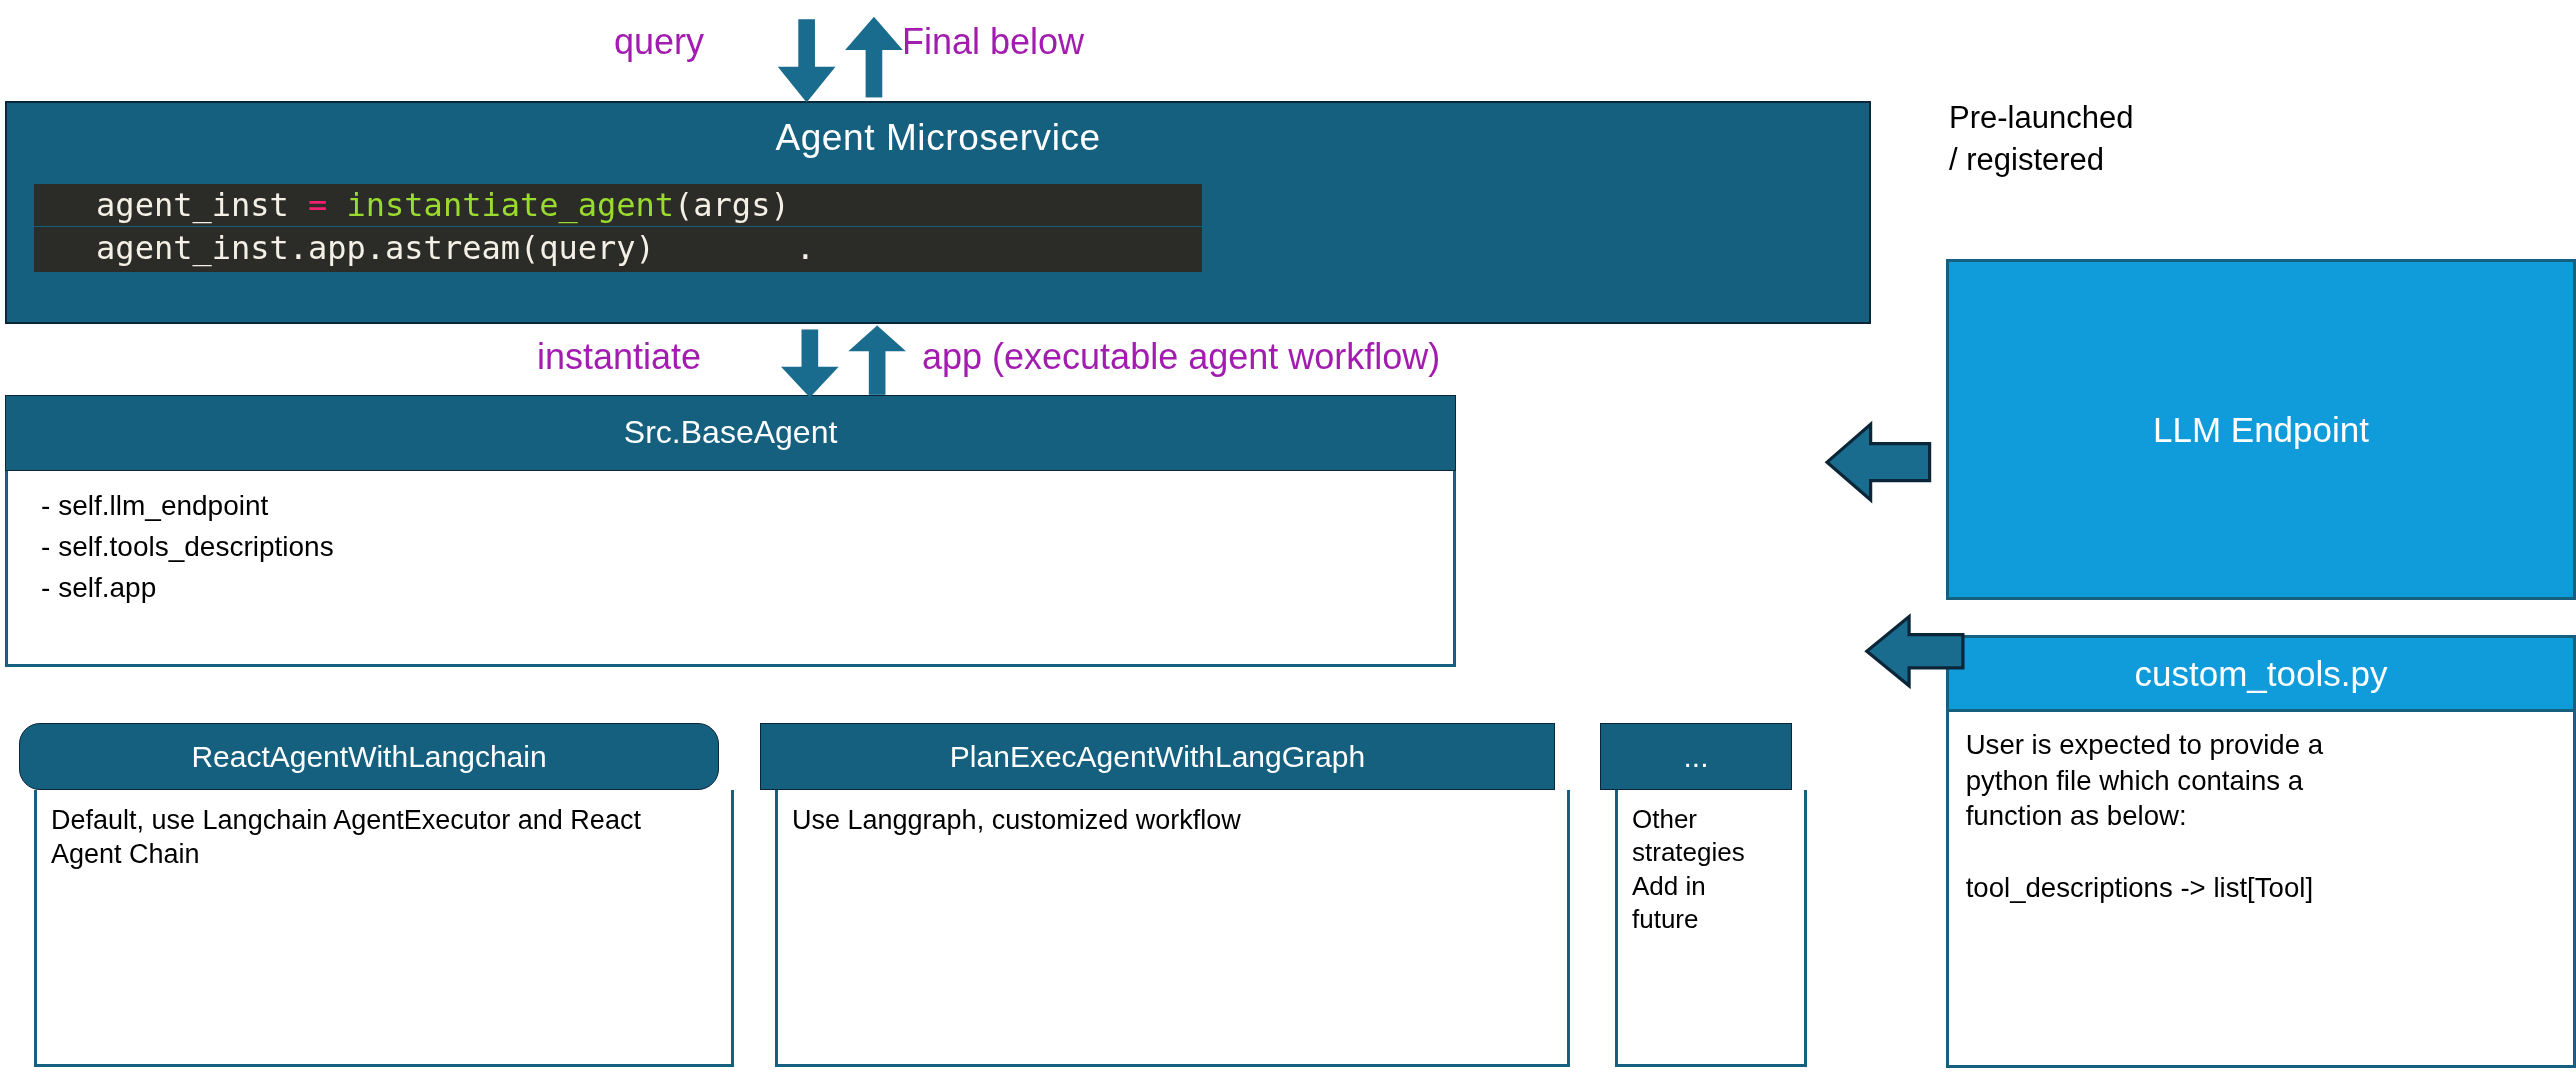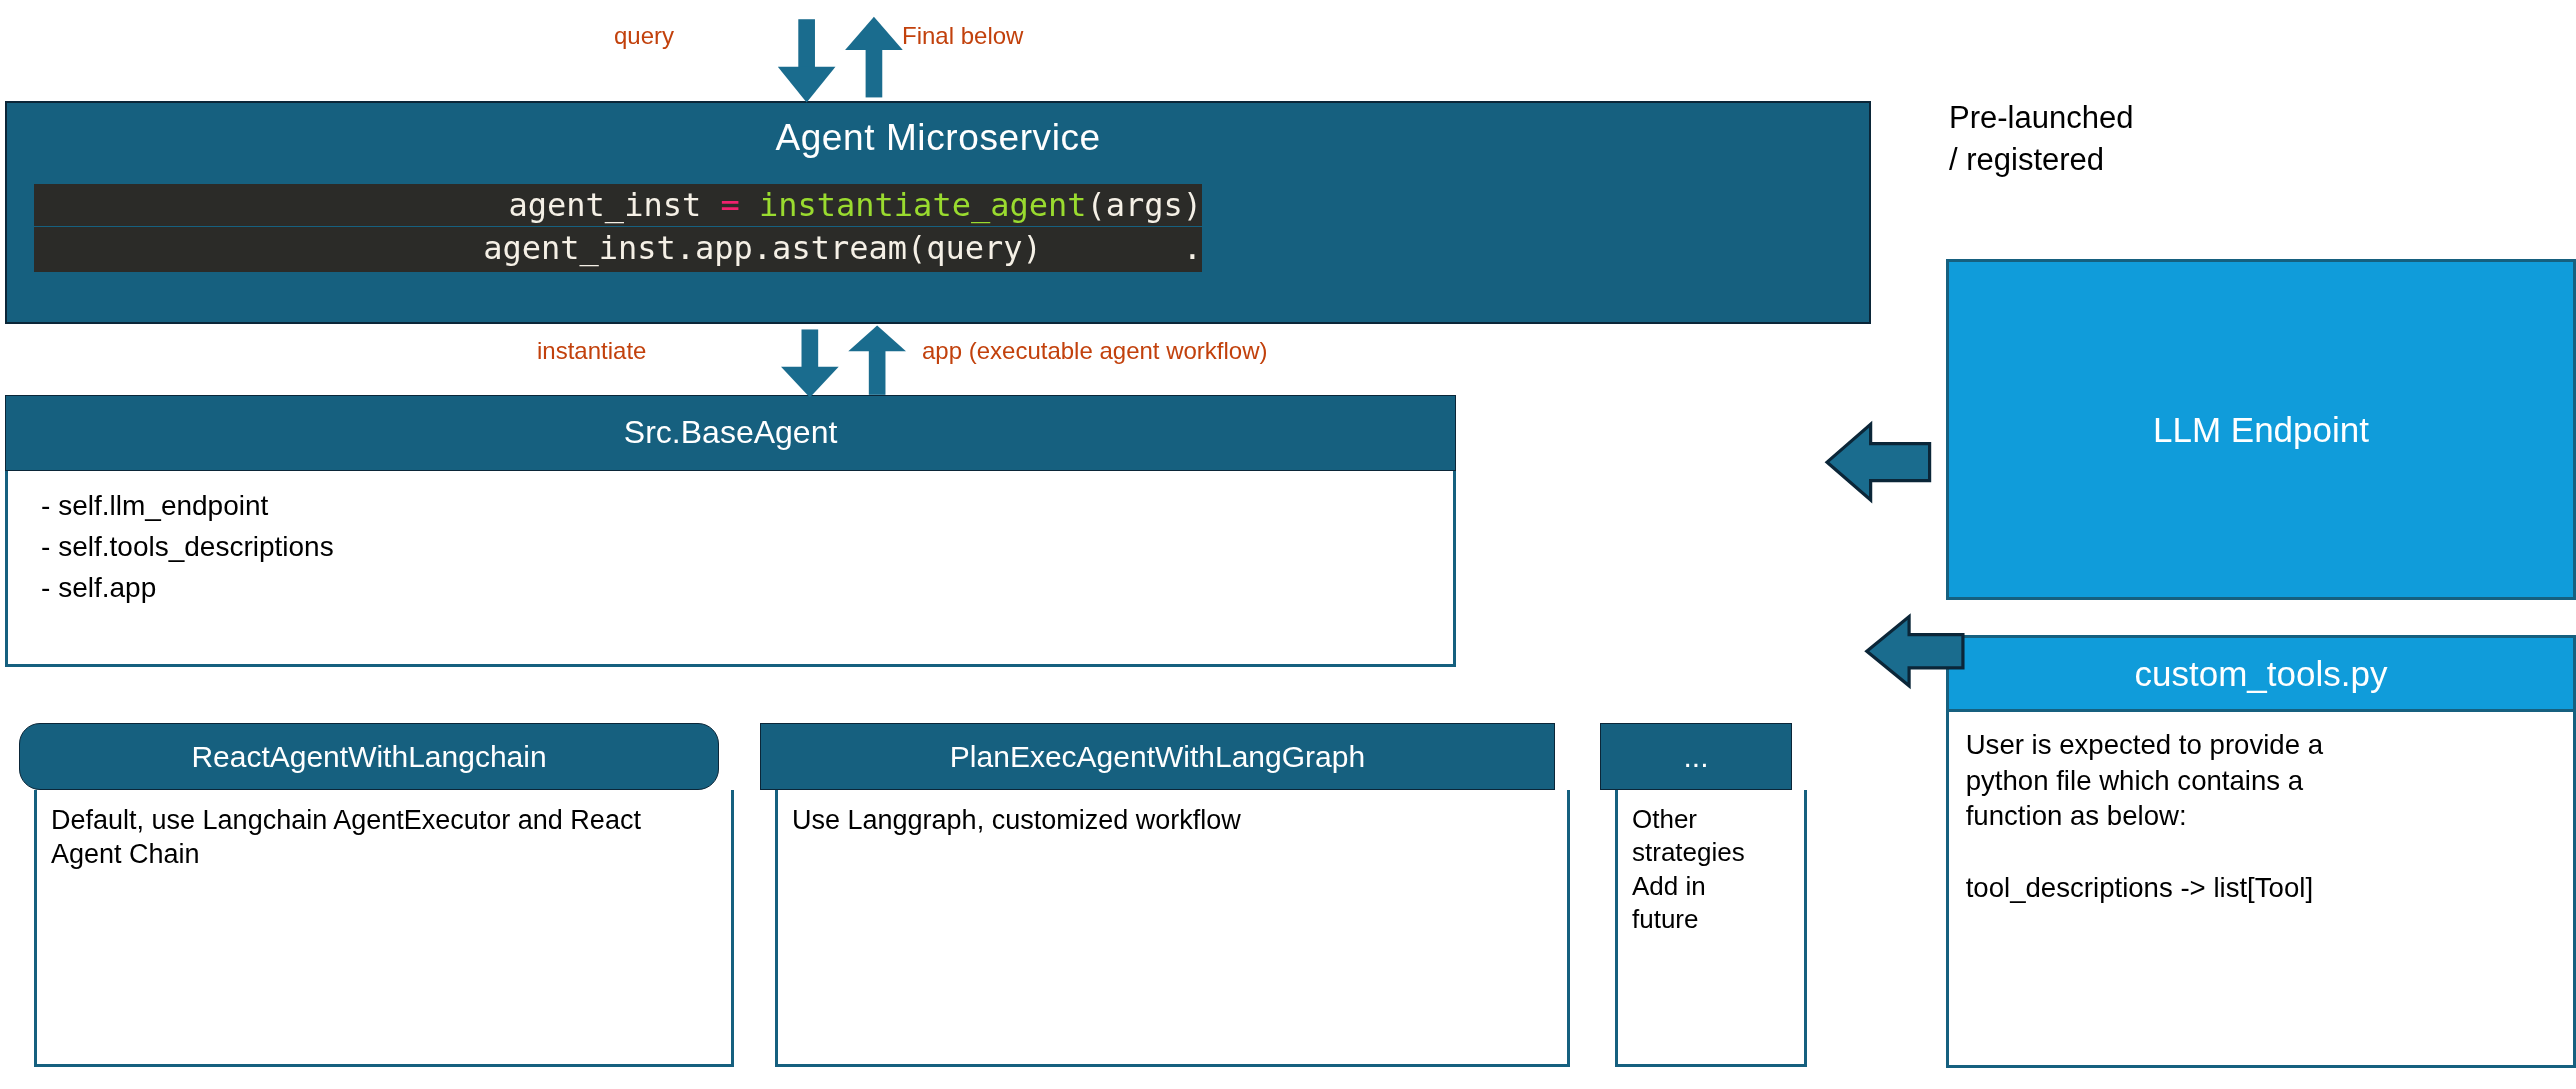--- a/index.html
+++ b/index.html
@@ -66,21 +66,20 @@
     padding: 0;
   }
   .code-line {
     font-family: "DejaVu Sans Mono", "Liberation Mono", monospace;
     font-size: 32px;
     line-height: 1.14;
     color: #F5F0E6;
     white-space: pre;
     padding-left: 62px;
     background: #2B2B28;
-    text-align: right;
   }
   .code-line.l1 { border-bottom: 1.3px solid #16607F; padding-top: 3.2px; padding-bottom: 2.6px;}
   .code-line.l2 { padding-top: 3.2px; padding-bottom: 5.1px; }
   .tok-op { color: #F0216E; }
   .tok-fn { color: #9ADB2F; }
 
   
   #baseagent-hdr {
     left: 5.1px; top: 395px; width: 1451px; height: 76px;
     font-size: 32px;
@@ -143,22 +142,22 @@
     background: #ffffff;
     padding: 15.4px 11.5px 0 16.7px;
     font-size: 27.6px;
     line-height: 1.28;
     color: #000000;
   }
 
   
   .conn-label {
     position: absolute;
-    font-size: 24px;
-    color: #c2410c;
+    font-size: 36px;
+    color: #a21caf;
     white-space: nowrap;
     line-height: 1;
     text-align: right;
   }
   #label-query        { left: 614px;  top: 24px; }
   #label-final-reply  { left: 902px; top: 24px; }
   #label-instantiate  { left: 537px;  top: 339px; }
   #label-app          { left: 922px; top: 339px; }
 
   

